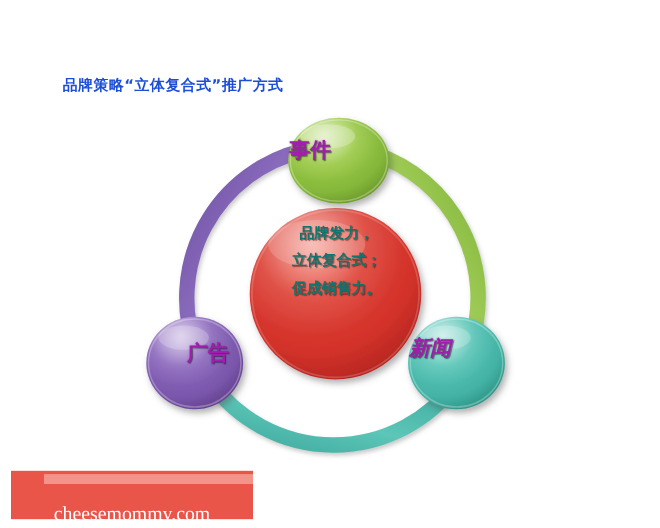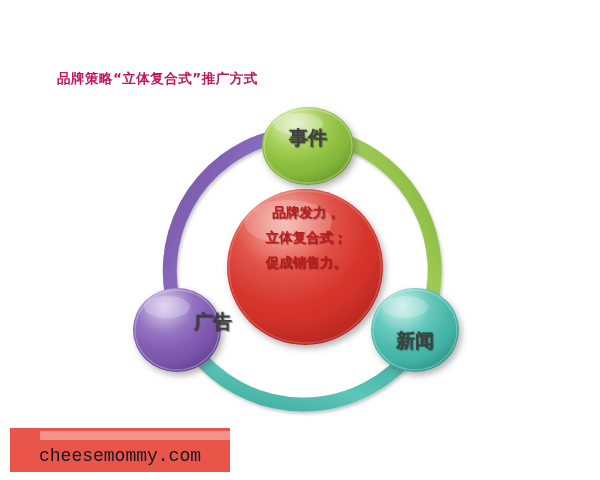--- a/index.html
+++ b/index.html
@@ -23,21 +23,21 @@
   }
 
   
   .title {
     position: absolute;
     left: 57px;
     top: 72px;
     font-family: "DejaVu Sans", "Liberation Sans", sans-serif;
     font-size: 13.5px;
     font-weight: bold;
-    color: #be185d;
+    color: #1d4ed8;
     letter-spacing: 0.5px;
     white-space: nowrap;
     line-height: 1;
   }
 
   
   .diagram {
     position: absolute;
     left: 0;
     top: 0;
@@ -51,58 +51,58 @@
     width: 600px;
     height: 480px;
     overflow: visible;
   }
 
   
   .node-label {
     position: absolute;
     font-family: "DejaVu Sans", "Liberation Sans", sans-serif;
     font-weight: bold;
-    color: #404040;
-    text-align: center;
+    color: #a21caf;
     white-space: nowrap;
     text-shadow: 1px 1px 1px rgba(0,0,0,0.45), 0 0 2px rgba(0,0,0,0.25);
     pointer-events: none;
     line-height: 1;
   }
   .node-label.top {
     left: 263px;
     top: 128px;
     width: 90px;
     font-size: 19px;
   }
   .node-label.left {
     left: 134px;
     top: 312px;
     width: 86px;
     font-size: 19px;
     padding-left: 36px;
   }
   .node-label.right {
     left: 372px;
-    top: 331px;
+    top: 308px;
     width: 86px;
     font-size: 19px;
+    font-style: italic;
   }
 
   
   .center-text {
     position: absolute;
     left: 236px;
     top: 205px;
     width: 140px;
     text-align: center;
     font-family: "DejaVu Sans", "Liberation Sans", sans-serif;
     font-size: 13.5px;
     font-weight: bold;
-    color: #b91c1c;
+    color: #0f766e;
     text-shadow: 1px 1px 1px rgba(90,0,0,0.55);
     pointer-events: none;
   }
   .center-text .line {
     display: block;
     margin-bottom: 11px;
     white-space: nowrap;
     line-height: 1.05;
   }
   .center-text .line:last-child {
@@ -122,26 +122,26 @@
     position: absolute;
     left: 30px;
     top: 3px;
     width: 190px;
     height: 9px;
     background: #f4938a;
   }
   .watermark .wm-text {
     position: absolute;
     left: 0;
-    top: 18px;
+    top: 29px;
     width: 220px;
     text-align: center;
-    font-family: Liberation Mono, monospace;
+    font-family: Liberation Serif, serif;
     font-size: 18px;
-    color: #0f172a;
+    color: #ffffff;
     letter-spacing: 0px;
     white-space: nowrap;
     line-height: 1.15;
   }
 </style>
 </head>
 <body>
 
 <div id="slide">
 

